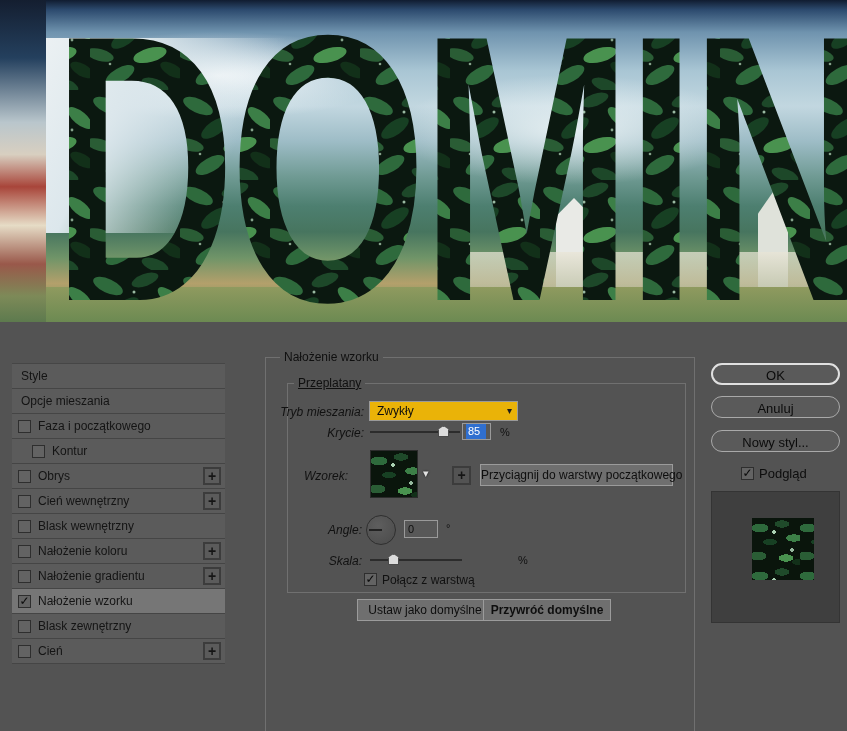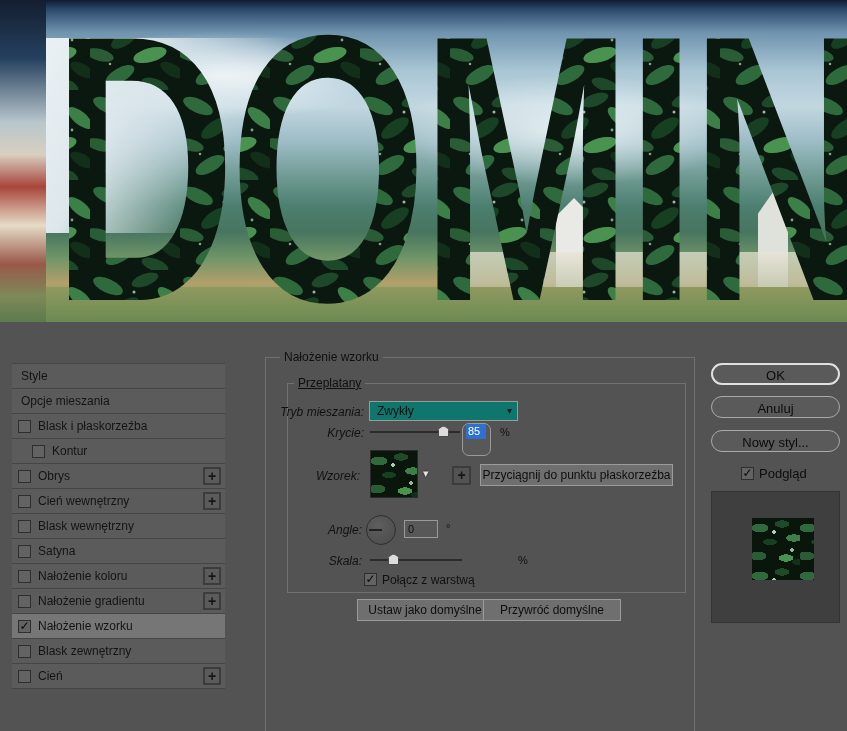--- a/index.html
+++ b/index.html
@@ -47,21 +47,21 @@
   .ls-row.indent .ls-label.with-cb { left:40px; }
   .plus-btn { position:absolute; right:4px; top:3px; width:18px; height:18px; border:2px solid #3c3c3c;
         font-size:14px; line-height:14px; text-align:center; color:#151515; font-weight:bold; }
 
   
   .groupbox { position:absolute; border:1px solid #707070; }
   .legend { position:absolute; top:-8px; background:#535353; padding:0 4px; font-size:12px; color:#0f0f0f; line-height:15px; white-space:nowrap; }
 
   
   .flabel { position:absolute; width:96px; text-align:right; font-size:12px; color:#111; white-space:nowrap;font-style:italic; }
-  .combo { position:absolute; background:#0f766e; border:1px solid #9a9a9a; font-size:12px; color:#0e0e0e;
+  .combo { position:absolute; background:#eab308; border:1px solid #9a9a9a; font-size:12px; color:#0e0e0e;
            line-height:18px; padding:0 20px 0 7px; }
   .combo .chev { position:absolute; right:5px; top:0; font-size:10px; color:#1c1c1c; line-height:18px; }
   .slider { position:absolute; height:12px; }
   .slider .track { position:absolute; left:0; right:0; top:6px; height:2px; background:#2c2c2c; }
   .slider .thumb { position:absolute; top:1px; width:11px; height:11px; background:#dcdcdc; border:1px solid #4a4a4a;
                    clip-path:polygon(50% 0,100% 35%,100% 100%,0 100%,0 35%); }
   .vbox { position:absolute; background:#585858; border:1px solid #9a9a9a; font-size:11px; color:#0e0e0e;
           line-height:15px; padding-left:3px; white-space:nowrap; overflow:hidden; }
   .vbox .sel { display:inline-block; min-width:20px; background:#2f6fd0; color:#fff; padding:0 4px 0 2px; }
   .unit { position:absolute; font-size:11px; color:#111; }
@@ -142,43 +142,39 @@
 
   <div class="styles-list" id="styles-list">
       <div class="ls-row">
         <span class="ls-label">Style</span>
       </div>
       <div class="ls-row">
         <span class="ls-label">Opcje mieszania</span>
       </div>
       <div class="ls-row">
         <span class="cb"></span>
-        <span class="ls-label with-cb">Blask i płaskorzeźba</span>
+        <span class="ls-label with-cb">Faza i początkowego</span>
       </div>
       <div class="ls-row indent">
         <span class="cb"></span>
         <span class="ls-label with-cb">Kontur</span>
       </div>
       <div class="ls-row">
         <span class="cb"></span>
         <span class="ls-label with-cb">Obrys</span>
         <span class="plus-btn">+</span>
       </div>
       <div class="ls-row">
         <span class="cb"></span>
         <span class="ls-label with-cb">Cień wewnętrzny</span>
         <span class="plus-btn">+</span>
       </div>
       <div class="ls-row">
         <span class="cb"></span>
         <span class="ls-label with-cb">Blask wewnętrzny</span>
-      </div>
-      <div class="ls-row">
-        <span class="cb"></span>
-        <span class="ls-label with-cb">Satyna</span>
       </div>
       <div class="ls-row">
         <span class="cb"></span>
         <span class="ls-label with-cb">Nałożenie koloru</span>
         <span class="plus-btn">+</span>
       </div>
       <div class="ls-row">
         <span class="cb"></span>
         <span class="ls-label with-cb">Nałożenie gradientu</span>
         <span class="plus-btn">+</span>
@@ -209,30 +205,30 @@
   <div class="combo" style="left:369px; top:401px; width:149px; height:20px;">
     <span>Zwykły</span>
     <span class="chev">▾</span>
   </div>
 
   <div class="flabel" style="left:268px; top:426px;">Krycie:</div>
   <div class="slider" style="left:370px; top:425px; width:90px;">
     <div class="track"></div>
     <div class="thumb" style="left:68px;"></div>
   </div>
-  <div class="vbox" style="left:462px; top:423px; width:29px; height:33px;border-radius:7px;">
+  <div class="vbox" style="left:462px; top:423px; width:29px; height:17px;">
     <span class="sel">85</span>
   </div>
   <div class="unit" style="left:500px; top:426px;">%</div>
 
-  <div class="flabel" style="left:264px; top:469px;text-align:right;">Wzorek:</div>
+  <div class="flabel" style="left:252px; top:469px;text-align:right;">Wzorek:</div>
   <div class="swatch leafy" style="left:370px; top:450px; width:48px; height:48px;"></div>
   <span class="sw-chev" style="left:423px; top:467px;">▾</span>
   <div class="sq-plus" style="left:452px; top:466px;">+</div>
-  <div class="btn" style="left:480px; top:464px; width:193px; height:22px;">Przyciągnij do punktu płaskorzeźba</div>
+  <div class="btn" style="left:480px; top:464px; width:193px; height:22px;">Przyciągnij do warstwy początkowego</div>
 
   <div class="flabel" style="left:266px; top:523px;">Angle:</div>
   <div class="dial" style="left:366px; top:515px;"></div>
   <div class="vbox" style="left:404px; top:520px; width:34px; height:18px; line-height:16px;">
     <span>0</span>
   </div>
   <div class="unit" style="left:446px; top:522px;">°</div>
 
   <div class="flabel" style="left:266px; top:554px;">Skala:</div>
   <div class="slider" style="left:370px; top:553px; width:92px;">
@@ -241,21 +237,21 @@
   </div>
   <div class="vbox" style="left:478px; top:551px; width:16px; height:17px;margin-top:48px;">
     <span>51</span>
   </div>
   <div class="unit" style="left:518px; top:554px;">%</div>
 
   <div class="cb2" style="left:364px; top:573px;">✓</div>
   <div class="clabel" style="left:382px; top:573px;">Połącz z warstwą</div>
 
   <div class="btn" style="left:357px; top:599px; width:136px; height:22px;">Ustaw jako domyślne</div>
-  <div class="btn" style="left:483px; top:599px; width:138px; height:22px;">Przywróć domyślne</div>
+  <div class="btn" style="left:483px; top:599px; width:128px; height:22px;font-weight:bold;">Przywróć domyślne</div>
 
   <div class="rbtn primary" style="top:363px;">OK</div>
   <div class="rbtn" style="top:396px;">Anuluj</div>
   <div class="rbtn" style="top:430px;">Nowy styl...</div>
   <div class="cb2" style="left:741px; top:467px;">✓</div>
   <div class="clabel13" style="left:759px; top:466px;">Podgląd</div>
   <div class="preview-box">
     <div class="leafy" style="position:absolute; left:40px; top:26px; width:62px; height:62px;"></div>
   </div>
 

